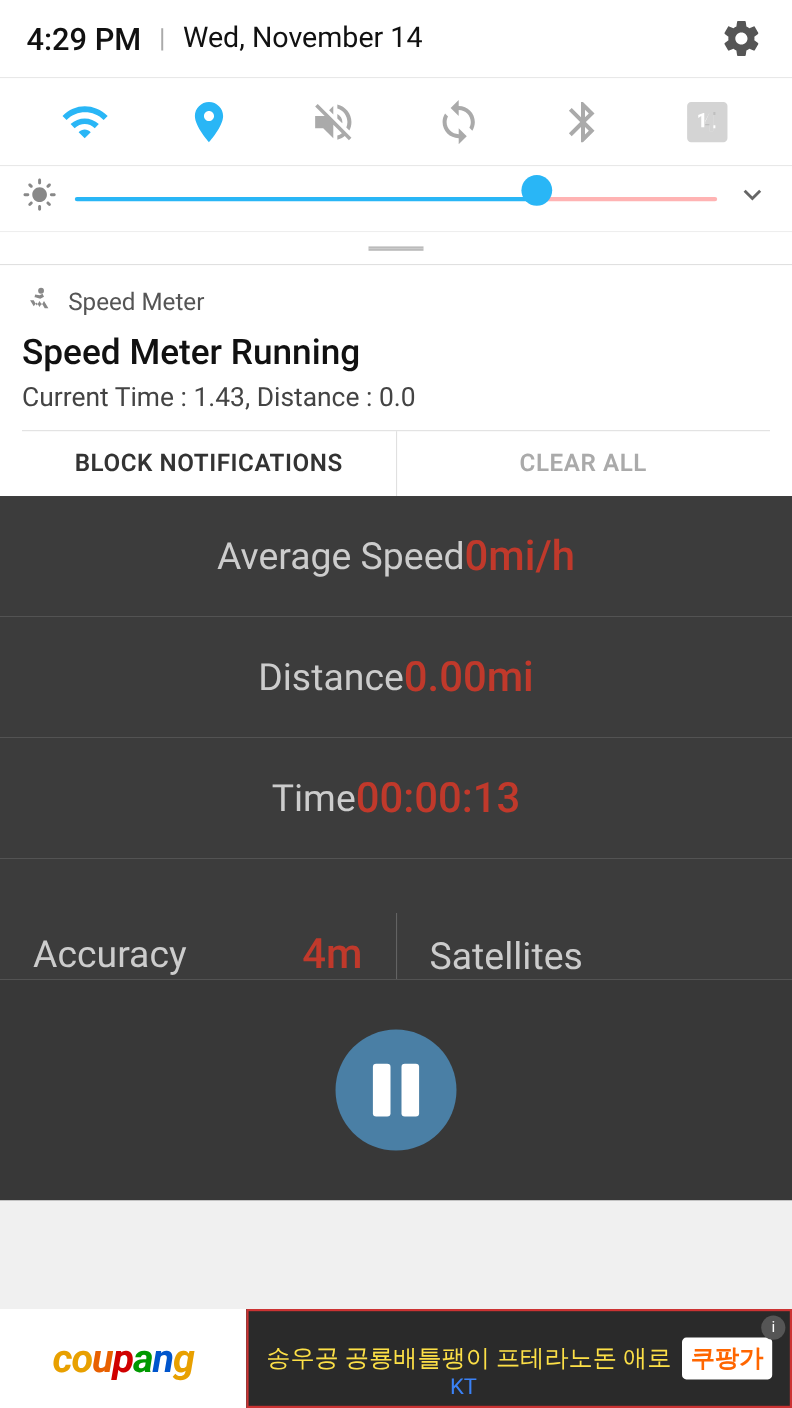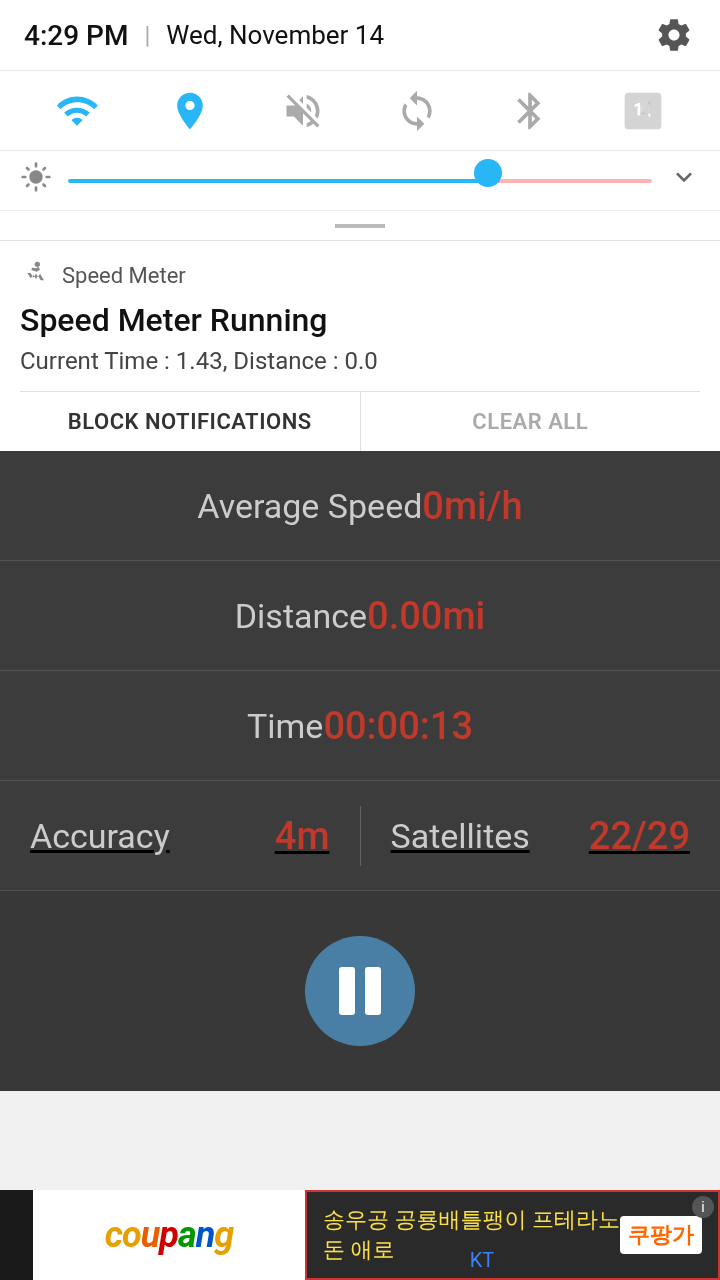--- a/index.html
+++ b/index.html
@@ -229,24 +229,23 @@
     .metric-value {
       font-size: 38px;
       color: #c0392b;
       font-weight: 500;
     }
 
     
     #accuracy-row {
       height: 110px;
       display: flex;
-      align-items: center;
+      align-items: flex-end;
       border-bottom: 1px solid rgba(255,255,255,0.12);
       background: rgba(60,60,60,0.85);
-      text-decoration: underline;
     }
     .accuracy-cell {
       flex: 1;
       display: flex;
       align-items: center;
       justify-content: space-between;
       padding: 0 30px;
     }
     .acc-divider {
       width: 1px;
@@ -288,27 +287,26 @@
       bottom: 0;
       left: 0;
       width: 720px;
       height: 90px;
       background: #1a1a1a;
       display: flex;
       align-items: center;
       overflow: hidden;
     }
     #ad-left {
-      width: 272px;
+      width: 224px;
       height: 90px;
       background: #ffffff;
       display: flex;
       align-items: center;
       justify-content: center;
-      margin-left: 33px;
     }
     #ad-right {
       flex: 1;
       height: 90px;
       background: #2a2a2a;
       border: 2px solid #cc3333;
       display: flex;
       align-items: center;
       justify-content: space-between;
       padding: 0 16px;
@@ -466,21 +464,20 @@
     </div>
 
     <div id="accuracy-row">
       <div class="accuracy-cell">
         <span class="metric-label">Accuracy</span>
         <span class="metric-value">4m</span>
       </div>
       <div class="acc-divider"></div>
       <div class="accuracy-cell">
         <span class="metric-label">Satellites</span>
-        <span class="metric-value">22/29</span>
       </div>
     </div>
 
     <div id="pause-area">
       <div id="pause-btn">
         <div id="pause-icon">
           <div class="pause-bar"></div>
           <div class="pause-bar"></div>
         </div>
       </div>

